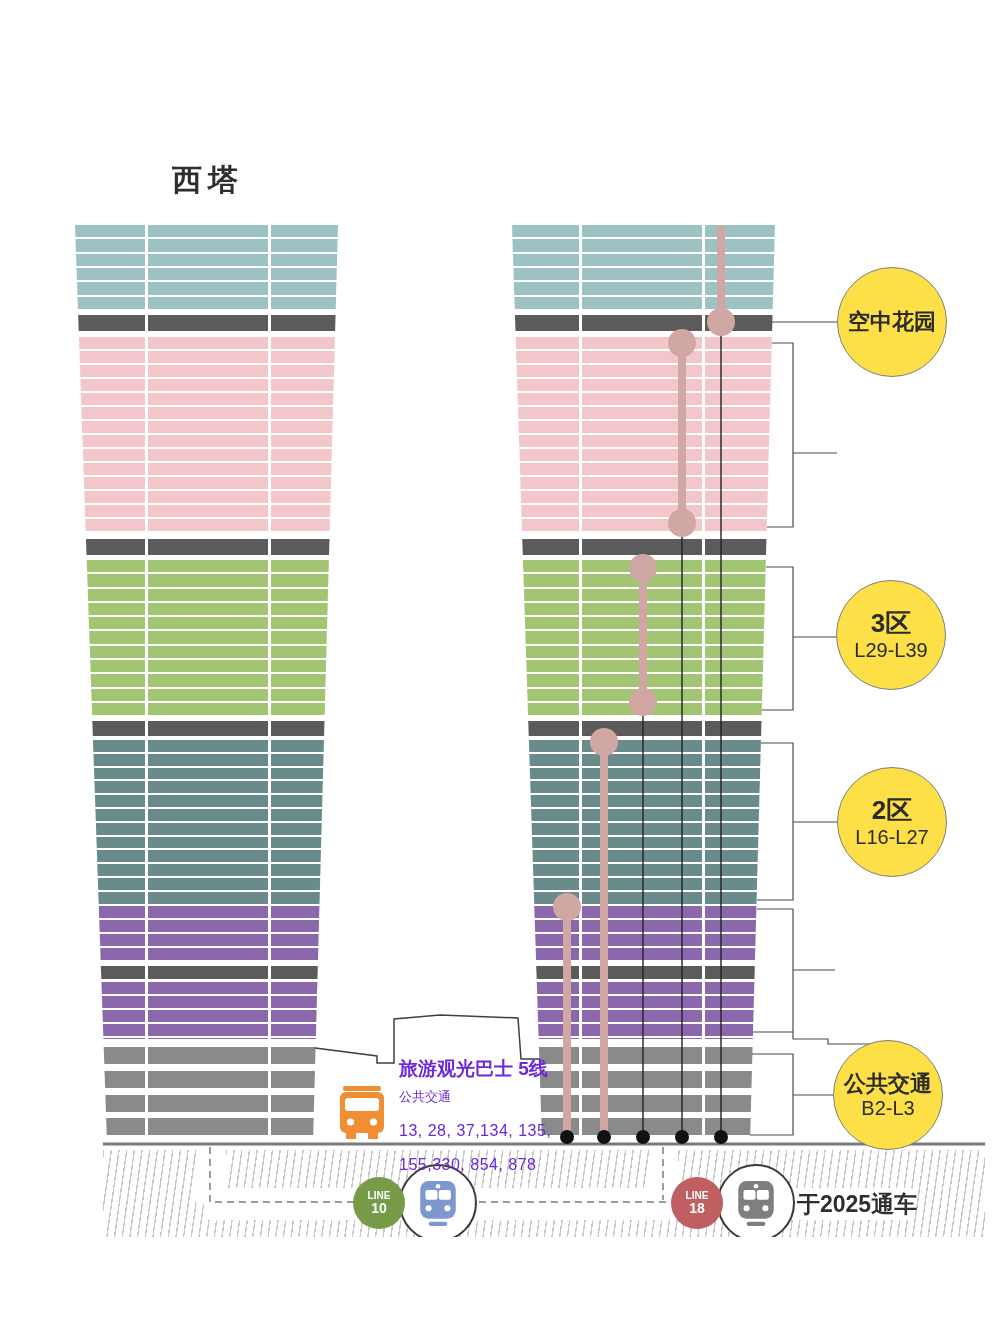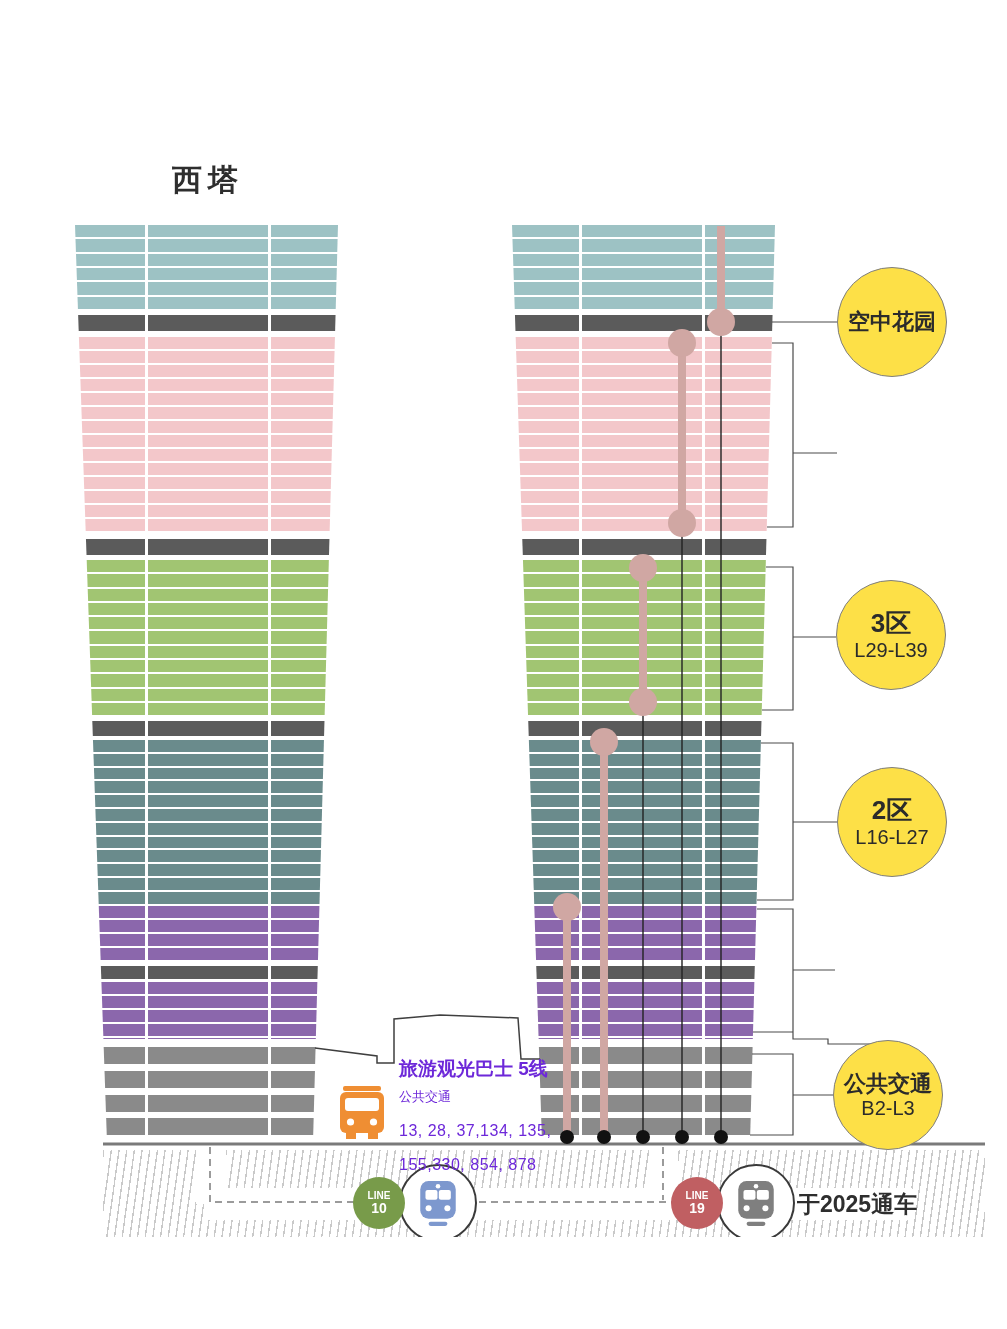--- a/index.html
+++ b/index.html
@@ -226,18 +226,18 @@
       <rect x="11" y="41" width="18" height="4" rx="2" style="fill:var(--c-train-gray)"></rect>
       <circle cx="20" cy="7" r="2.2" fill="#fff"></circle>
       <rect x="8" y="10.5" width="11.5" height="9.5" rx="2" fill="#fff"></rect>
       <rect x="20.8" y="10.5" width="11.5" height="9.5" rx="2" fill="#fff"></rect>
       <circle cx="11" cy="28" r="2.9" fill="#fff"></circle>
       <circle cx="29" cy="28" r="2.9" fill="#fff"></circle>
     </svg>
   </div>
   <div class="line-badge" id="badge-19">
     <span class="lb-top">LINE</span>
-    <span class="lb-num">19</span>
+    <span class="lb-num">18</span>
   </div>
 
   <div class="metro-note">于2025通车</div>
 
 </div>
 
 </body></html>

